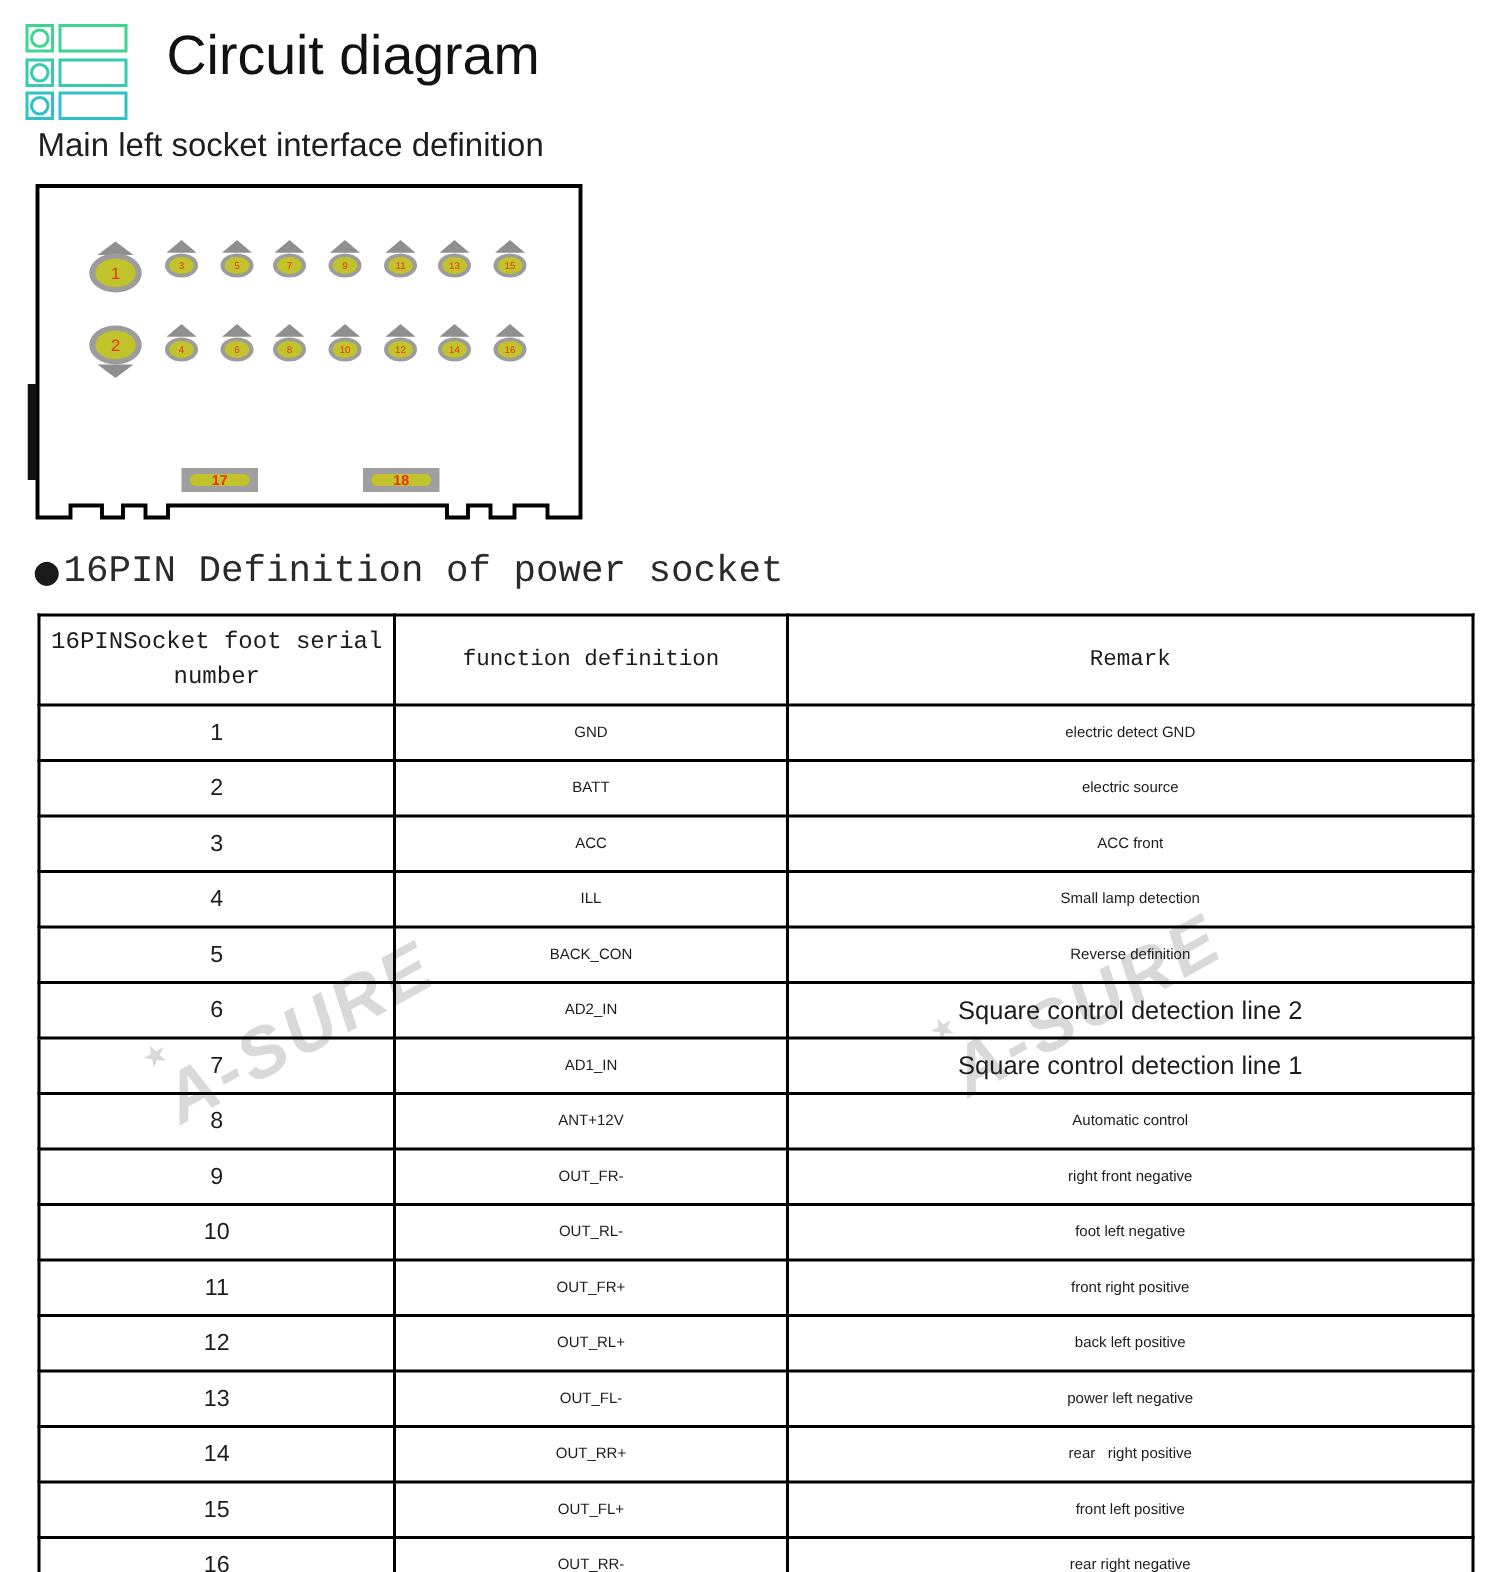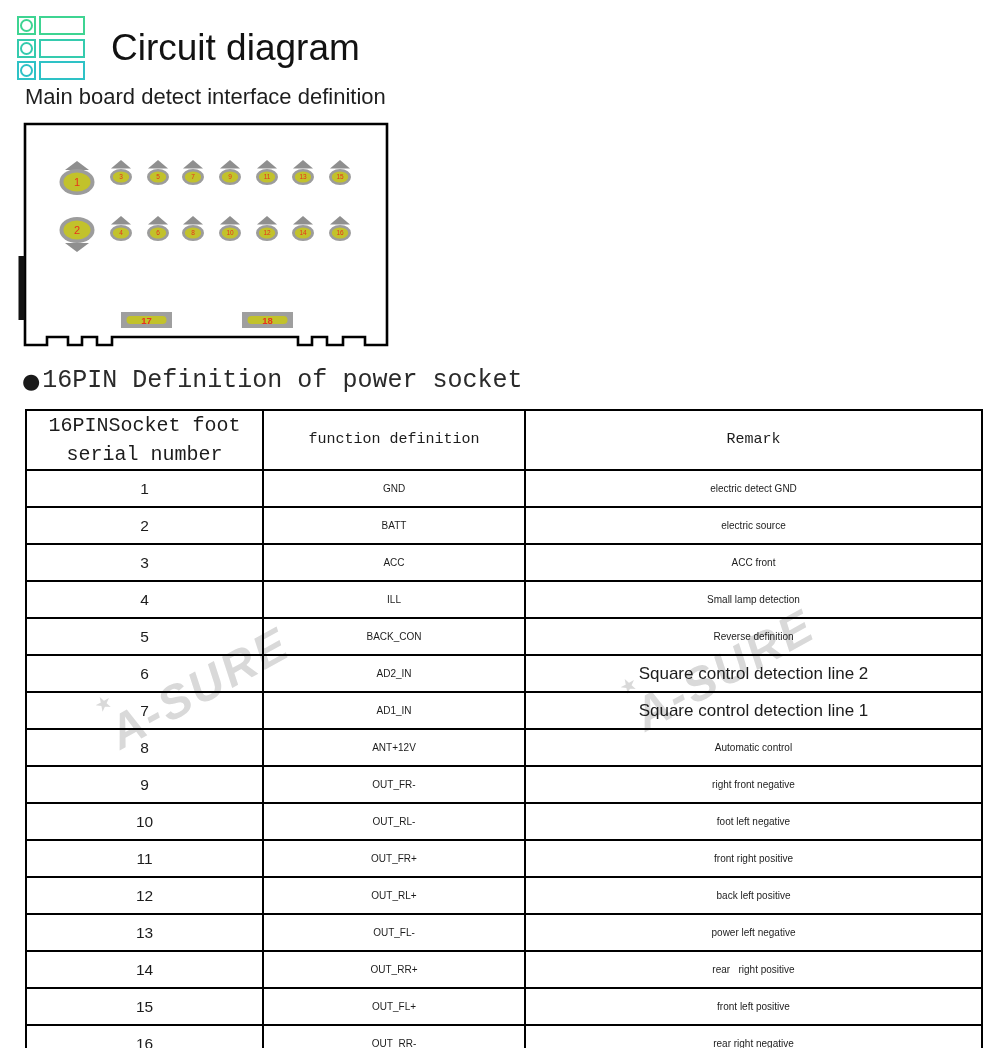--- a/index.html
+++ b/index.html
@@ -1,21 +1,21 @@
 <!DOCTYPE html>
 <html><head>
 <meta charset="utf-8">
 <style>
   html,body{margin:0;padding:0;}
   body{
     width:1000px;height:1048px;background:#ffffff;position:relative;
     font-family:"Liberation Sans",sans-serif;color:#1c1c1c;overflow:hidden;
   }
   
-  .hdr{position:absolute;left:17px;top:16px;display:flex;align-items:center;}
+  .hdr{position:absolute;left:17px;top:16px;display:flex;}
   .logo{width:68px;height:64px;display:flex;flex-direction:column;justify-content:space-between;}
   .logo .lrow{display:flex;height:19px;}
   .logo .sq{width:15px;height:15px;border:2px solid;display:flex;align-items:center;justify-content:center;margin-right:3px;}
   .logo .circ{width:9px;height:9px;border:2px solid;border-radius:50%;}
   .logo .bar{width:42px;height:15px;border:2px solid;}
   .lrow.r1 .sq,.lrow.r1 .circ,.lrow.r1 .bar{border-color:#3ed492;}
   .lrow.r2 .sq,.lrow.r2 .circ,.lrow.r2 .bar{border-color:#35cbae;}
   .lrow.r3 .sq,.lrow.r3 .circ,.lrow.r3 .bar{border-color:#2ec2c6;}
   .title{font-size:37px;color:#121212;margin-left:26px;letter-spacing:0px;}
   .subtitle{position:absolute;left:25px;top:84px;font-size:22px;color:#1e1e1e;}
@@ -31,21 +31,21 @@
   .wm .star{position:absolute;top:-15px;left:0px;font-size:17px;font-style:normal;}
   .wm-left{left:100px;top:660px;}
   .wm-right{left:625px;top:642px;}
   
   table.def{position:absolute;left:25px;top:409px;border-collapse:collapse;z-index:1;
     background:transparent;table-layout:fixed;width:956px;}
   table.def th,table.def td{border:2px solid #000;text-align:center;vertical-align:middle;
     padding:0 4px;overflow:hidden;}
   table.def th{height:58px;font-family:"Liberation Mono",monospace;font-weight:normal;
     font-size:15px;line-height:1.45;}
-  table.def th.c1{font-size:20px;}
+  table.def th.c1{font-size:16px;}
   table.def td{height:35px;font-size:10px;}
   col.c1{width:237px;} col.c2{width:262px;} col.c3{width:457px;}
   tbody tr:nth-child(6) td:nth-child(3),
   tbody tr:nth-child(7) td:nth-child(3){font-size:17px;}
   tbody td:nth-child(1){font-size:15.5px;}
 </style>
 </head>
 <body>
 
 <div class="hdr">
@@ -64,21 +64,21 @@
       </div>
     <div class="lrow r3">
         <span class="sq">
           <span class="circ"></span>
         </span>
         <span class="bar"></span>
       </div>
   </div>
   <div class="title">Circuit diagram</div>
 </div>
-<div class="subtitle">Main board detect interface definition</div>
+<div class="subtitle">Main left socket interface definition</div>
 
 <svg id="socket-svg" width="372" height="228" viewBox="0 0 372 228" xmlns="http://www.w3.org/2000/svg">
   <path d="M7 4 H369 V225 H347 V217 H325 V225 H309 V217 H294 V225 H280 V217 H94 V225 H79 V217 H64 V225 H50 V217 H29 V225 H7 Z" fill="#ffffff" stroke="#000000" stroke-width="2.6"></path>
   <rect x="0.5" y="136" width="6" height="64" fill="#111111"></rect>
   <g id="pins-layer">
       <polygon points="47,50 71,50 59,41" fill="#8f8f8f"></polygon>
       <ellipse cx="59" cy="62" rx="17.5" ry="13" fill="#9c9c9c"></ellipse>
       <ellipse cx="59" cy="62" rx="13.5" ry="9.5" fill="#c2c22b"></ellipse>
       <text x="59" y="65.96" text-anchor="middle" font-size="11" font-family="Liberation Sans, sans-serif" fill="#e8321c">1</text>
       <ellipse cx="59" cy="110" rx="17.5" ry="13" fill="#9c9c9c"></ellipse>

